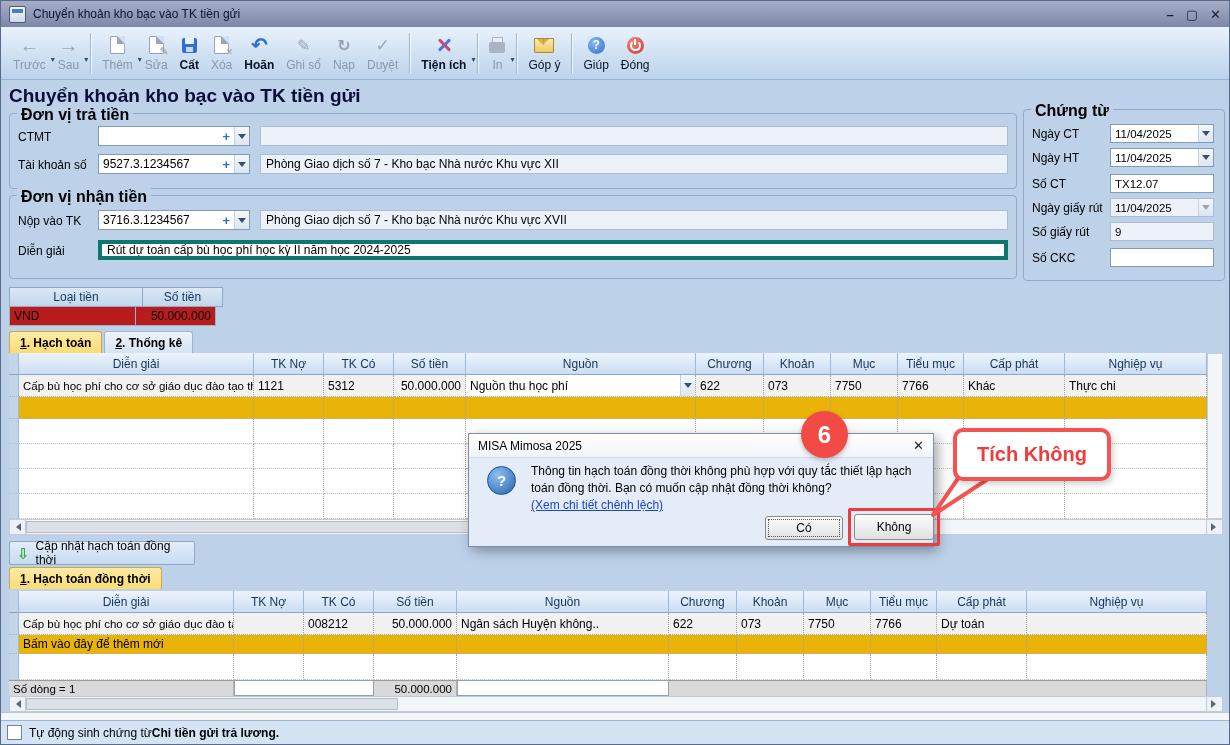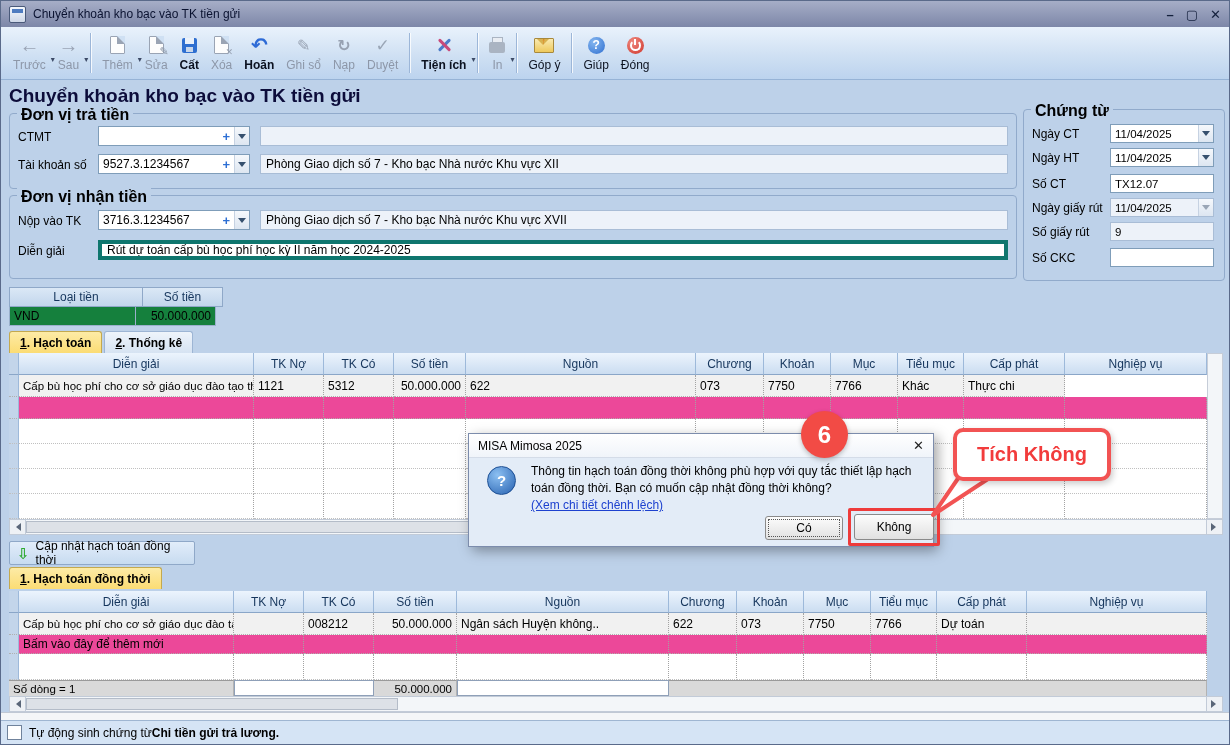--- a/index.html
+++ b/index.html
@@ -68,36 +68,36 @@
   .txt-field{background:#fff;border:4px solid #0f766e}
   .vfield{position:absolute;height:19px;box-sizing:border-box;display:flex;align-items:center;background:#fff;border:1px solid #7f9db9;font-size:11.5px}
   .vfield .v{flex:1;padding-left:4px;white-space:nowrap;overflow:hidden}
   .vfield.dis{background:#edf2f9;border-color:#a9bdd6}
   
   .cur{position:absolute;left:8px;top:286px}
   .cur .hr,.cur .dr{display:flex}
   .cur .hc{height:20px;box-sizing:border-box;background:linear-gradient(#dbe8f6,#c2d6ec);border:1px solid #8fa8c8;border-left:none;
     display:flex;align-items:center;justify-content:center;color:#15355c}
   .cur .hc:first-child{border-left:1px solid #8fa8c8}
-  .cur .dc{height:19px;box-sizing:border-box;background:#15803d;border:1px solid #9ab0cc;border-top:none;border-left:none;display:flex;align-items:center;padding:0 4px}
+  .cur .dc{height:19px;box-sizing:border-box;background:#b91c1c;border:1px solid #9ab0cc;border-top:none;border-left:none;display:flex;align-items:center;padding:0 4px}
   .cur .dc:first-child{border-left:1px solid #9ab0cc}
   
   .tabbar{position:absolute;display:flex;gap:2px}
   .tab{height:22px;padding:0 10px;display:flex;align-items:center;font-weight:bold;font-size:12px;
     border:1px solid #9db5d4;border-bottom:none;border-radius:3px 3px 0 0;background:linear-gradient(#eef4fb,#d6e3f2);box-sizing:border-box}
   .tab.active{background:linear-gradient(#fdeba6,#fbdc74);border-color:#c4a94e}
   .tnum{text-decoration:underline}
   
   .grid{position:absolute;background:#fff}
   .grid .row{display:flex}
   .grid .cell{box-sizing:border-box;border-right:1px dotted #a3a3a3;white-space:nowrap;overflow:hidden;display:flex;align-items:center}
   .grid .hrow .cell{background:linear-gradient(#ecf4fd,#cbddf1);border-right:1px solid #9db9da;border-bottom:1px solid #8aa6c8;
     justify-content:center;color:#15355c;height:22px}
   .grid .drow .cell{background:#f1f1f1;height:22px;border-bottom:1px dotted #b0b0b0}
-  .grid .yrow .cell{background:#ec4899;border-bottom:1px dotted #b0b0b0}
+  .grid .yrow .cell{background:#eab308;border-bottom:1px dotted #b0b0b0}
   .grid .erow .cell{background:#fff;border-bottom:1px dotted #c0c0c0}
   .grid .rh{background:#c3d5ea !important;border-right:1px solid #9db9da !important}
   .cl{justify-content:flex-start;padding-left:4px}
   .cr{justify-content:flex-end;padding-right:4px}
   .g1 .cells>*:nth-child(1){width:10px}.g1 .cells>*:nth-child(2){width:235px}
   .g1 .cells>*:nth-child(3){width:70px}.g1 .cells>*:nth-child(4){width:70px}
   .g1 .cells>*:nth-child(5){width:72px}.g1 .cells>*:nth-child(6){width:230px}
   .g1 .cells>*:nth-child(7){width:68px}.g1 .cells>*:nth-child(8){width:67px}
   .g1 .cells>*:nth-child(9){width:67px}.g1 .cells>*:nth-child(10){width:66px}
   .g1 .cells>*:nth-child(11){width:101px}.g1 .cells>*:nth-child(12){flex:1}
@@ -362,20 +362,24 @@
     <div class="cell">Tiểu mục</div>
     <div class="cell">Cấp phát</div>
     <div class="cell">Nghiệp vụ</div>
   </div>
   <div class="row drow cells">
     <div class="cell rh"></div>
     <div class="cell cl" style="font-size:11.5px">Cấp bù học phí cho cơ sở giáo dục đào tạo theo chế độ</div>
     <div class="cell cl">1121</div>
     <div class="cell cl">5312</div>
     <div class="cell cr">50.000.000</div>
+    <div class="cell cl combo-cell">
+      <span>Nguồn thu học phí</span>
+      <span class="dd"></span>
+    </div>
     <div class="cell cl">622</div>
     <div class="cell cl">073</div>
     <div class="cell cl">7750</div>
     <div class="cell cl">7766</div>
     <div class="cell cl">Khác</div>
     <div class="cell cl">Thực chi</div>
   </div>
   <div class="row yrow cells">
     <div class="cell rh"></div>
       <div class="cell"></div>

